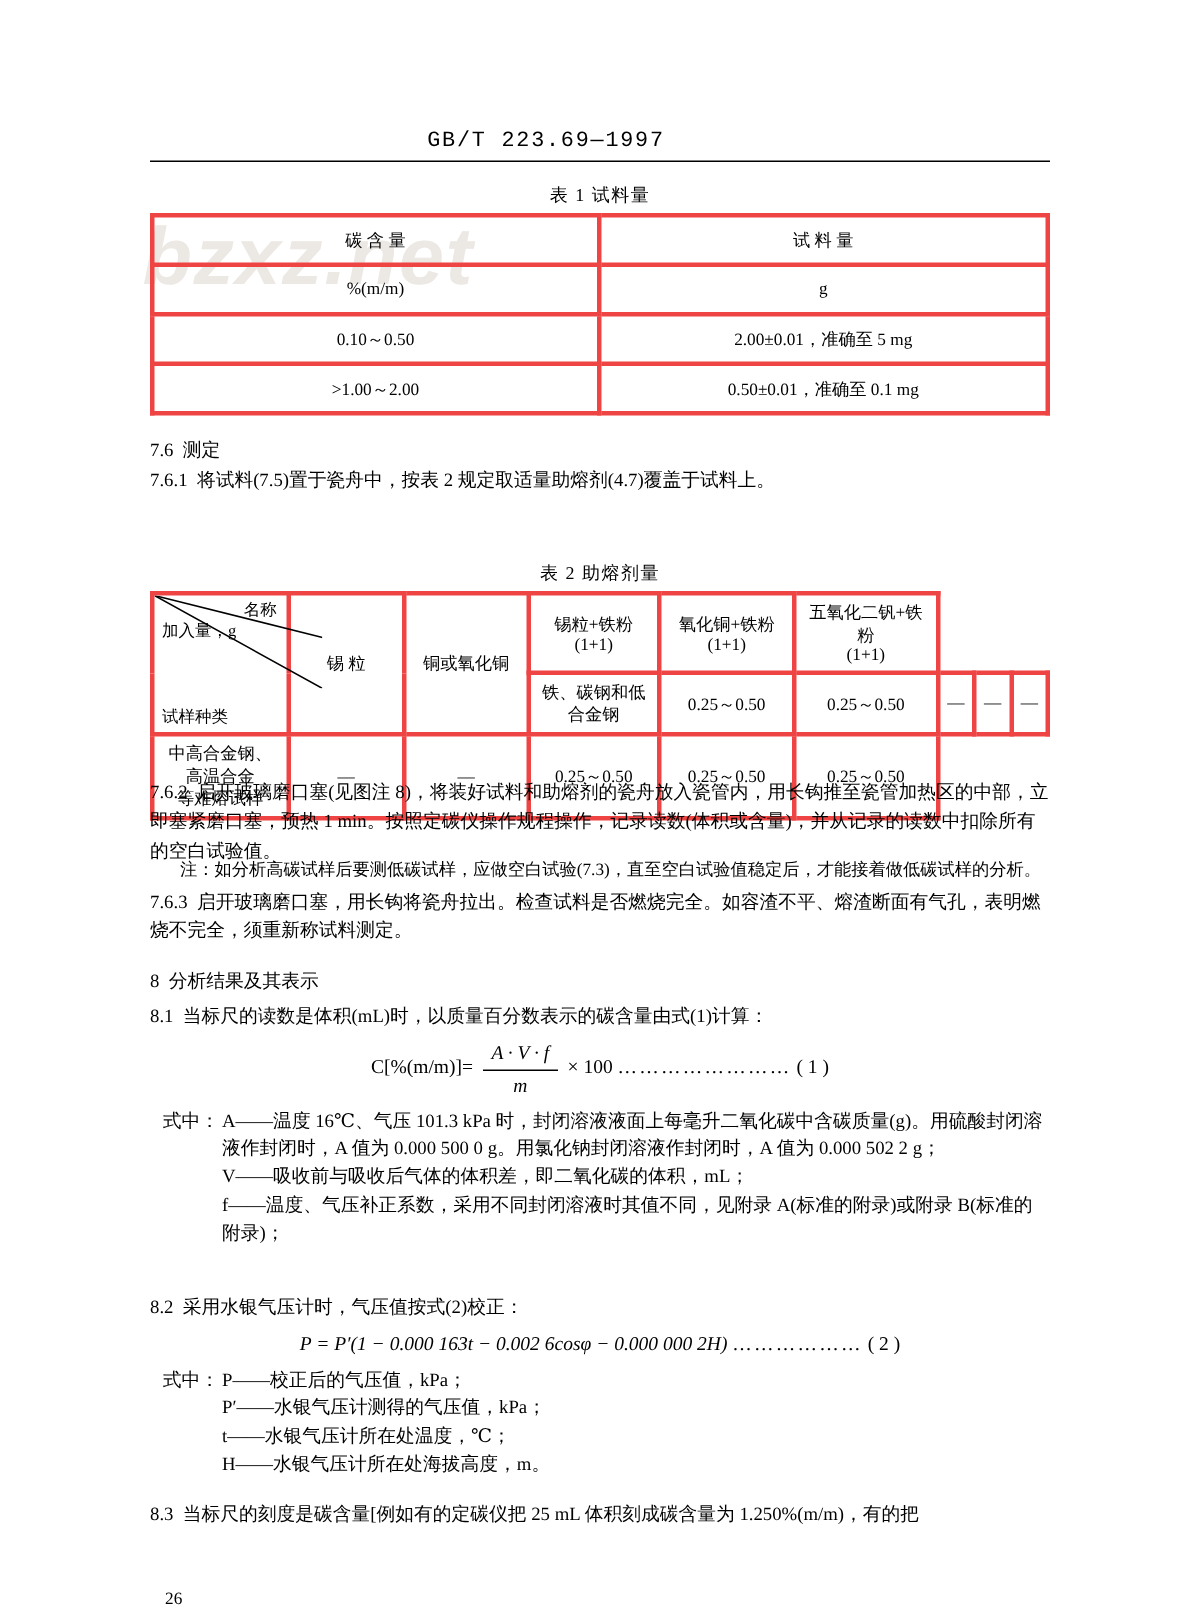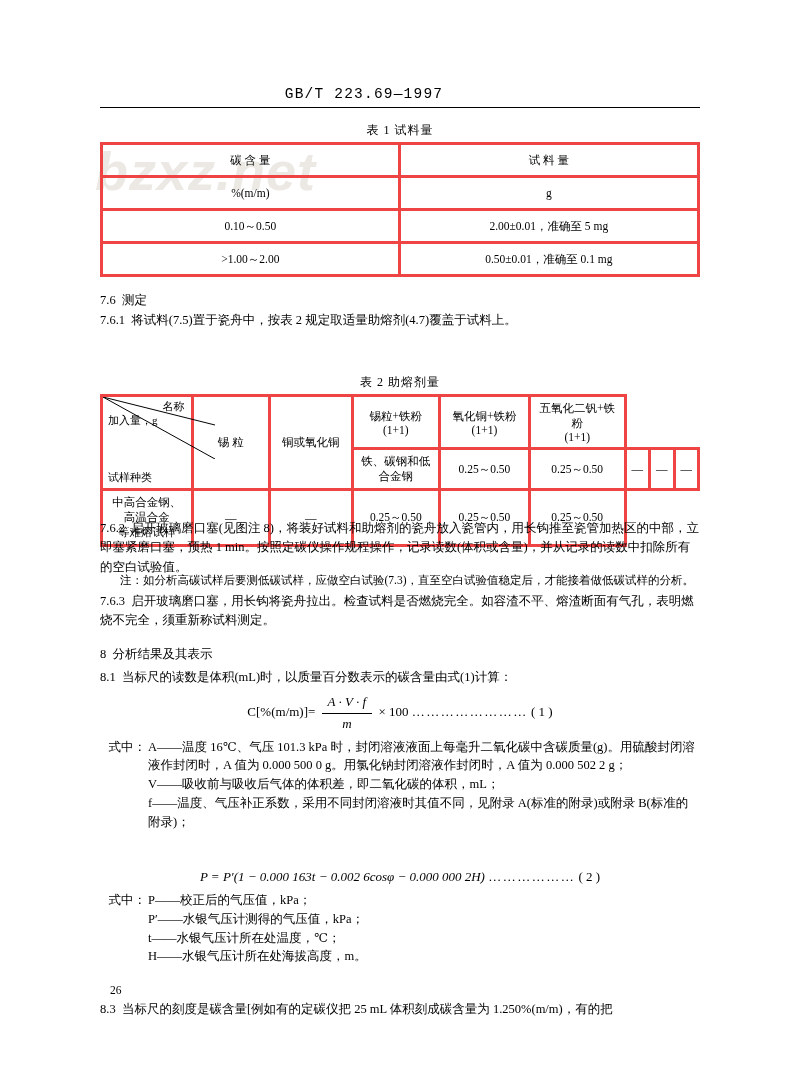--- a/index.html
+++ b/index.html
@@ -144,21 +144,21 @@
   .defrow { display: flex; font-size: 12.5px; line-height: 1.5; }
   .defrow .lab { width: 46px; flex: 0 0 46px; text-align: right; padding-right: 2px;}
   .defrow .txt { flex: 1; }
 
   #p82 { left: 100px; top: 862px; width: 600px; }
   #p83 { left: 100px; top: 1000px; width: 600px; }
 
   .pageno {
     position: absolute;
     left: 110px;
-    top: 984px;
+    top: 1060px;
     font-size: 11.5px;
   }
 </style>
 </head>
 <body>
 
 <div class="page">
 
   <div class="watermark">bzxz.net</div>
 
@@ -295,20 +295,23 @@
         <div class="defrow">
           <div class="lab"></div>
           <div class="txt">
             <span>f——</span><span>温度、气压补正系数，采用不同封闭溶液时其值不同，见附录 A(标准的附录)或附录 B(标准的附录)；</span>
           </div>
         </div>
       </div>
     </div>
 
     <div class="blk" id="p82">
+      <div class="para">
+        <span>8.2</span>&nbsp;&nbsp;<span>采用水银气压计时，气压值按式(2)校正：</span>
+      </div>
       <div class="formula-line">
         <span style="font-style:italic">P = P′(1 − 0.000 163t − 0.002 6cosφ − 0.000 000 2H)</span>
         <span class="dots">………………</span>
         <span>( 2 )</span>
       </div>
       <div class="deflist">
         <div class="defrow">
           <div class="lab">式中：</div>
           <div class="txt">
             <span>P——</span><span>校正后的气压值，kPa；</span>

